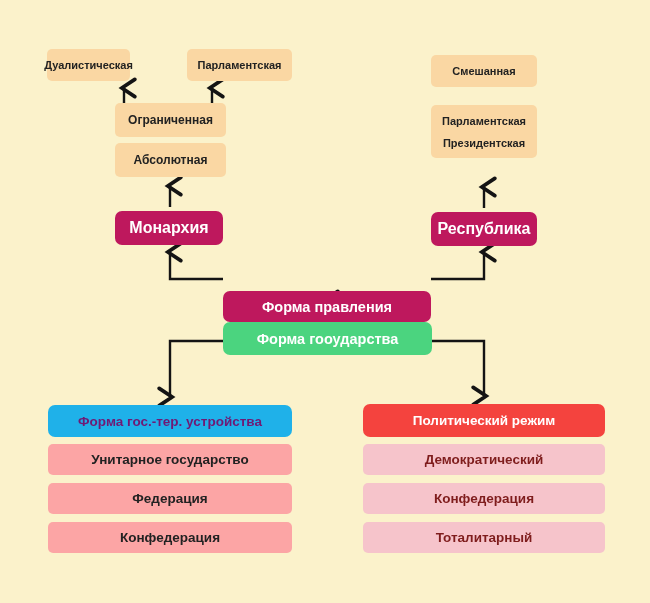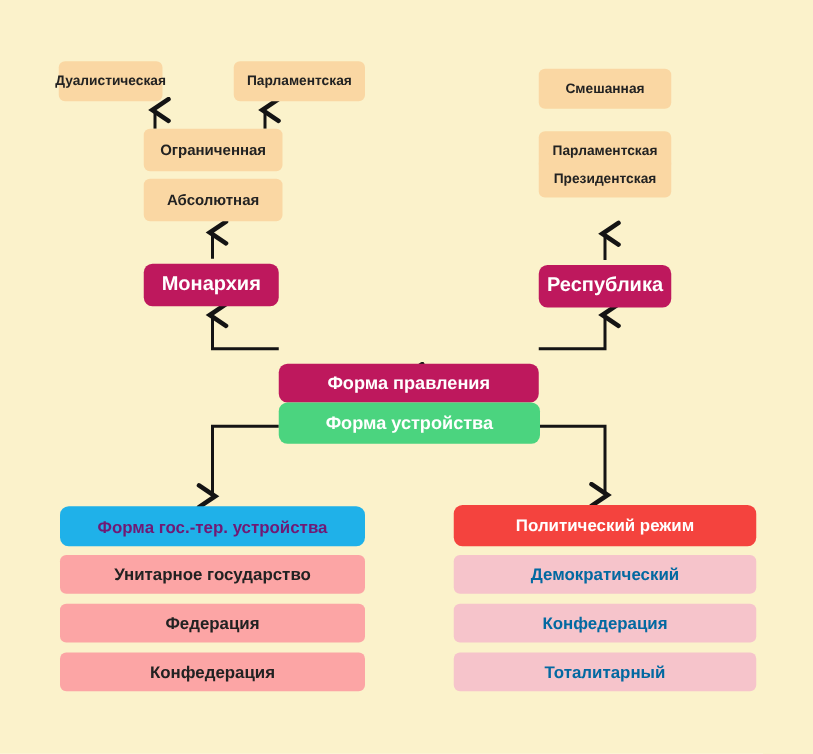--- a/index.html
+++ b/index.html
@@ -59,21 +59,21 @@
     font-size: 13.5px;
   }
   .blue-r {
     background: #fca5a5;
     color: #222222;
     border-radius: 5px;
     font-size: 13.5px;
   }
   .pink-r {
     background: #F6C4CB;
-    color: #0369a1;
+    color: #7f1d1d;
     border-radius: 5px;
     font-size: 13.5px;
   }
   svg.connectors {
     position: absolute;
     left: 0;
     top: 0;
     pointer-events: none;
   }
 </style>
@@ -115,21 +115,21 @@
   <div class="node peach mid" style="left:115px; top:143px; width:111px; height:34px;">Абсолютная</div>
 
   <div class="node peach" style="left:431px; top:55px;  width:106px; height:32px;">Смешанная</div>
   <div class="node peach" style="left:431px; top:105px; width:106px; height:31px;">Парламентская</div>
   <div class="node peach" style="left:431px; top:127px; width:106px; height:31px;">Президентская</div>
 
   <div class="node orange" style="left:115px; top:211px; width:108px; height:34px;">Монархия</div>
   <div class="node orange" style="left:431px; top:212px; width:106px; height:34px;">Республика</div>
   <div class="node orange bar" style="left:223px; top:263px; width:208px; height:31px;margin-top:28px;">Форма правления</div>
 
-  <div class="node green" style="left:223px; top:322px; width:209px; height:33px;">Форма устройства</div>
+  <div class="node green" style="left:223px; top:322px; width:209px; height:33px;">Форма гооударства</div>
 
   <div class="node blue-h" style="left:48px; top:405px; width:244px; height:32px;">Форма гос.-тер. устройства</div>
   <div class="node blue-r" style="left:48px; top:444px; width:244px; height:31px;">Унитарное государство</div>
   <div class="node blue-r" style="left:48px; top:483px; width:244px; height:31px;">Федерация</div>
   <div class="node blue-r" style="left:48px; top:522px; width:244px; height:31px;">Конфедерация</div>
 
   <div class="node red-h" style="left:363px; top:404px; width:242px; height:33px;">Политический режим</div>
   <div class="node pink-r" style="left:363px; top:444px; width:242px; height:31px;">Демократический</div>
   <div class="node pink-r" style="left:363px; top:483px; width:242px; height:31px;">Конфедерация</div>
   <div class="node pink-r" style="left:363px; top:522px; width:242px; height:31px;">Тоталитарный</div>

